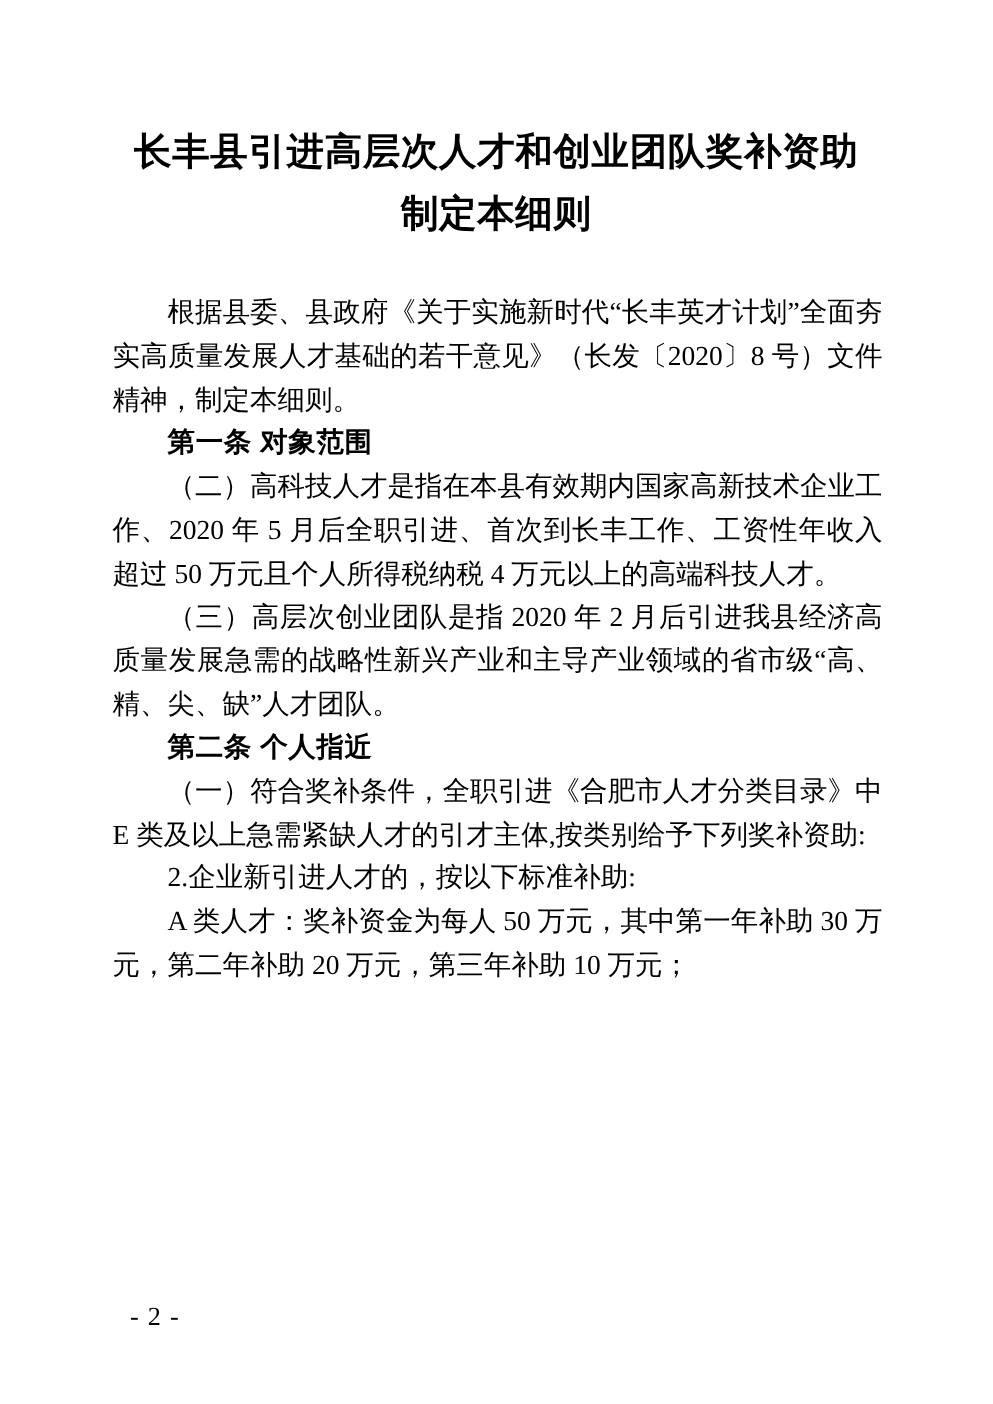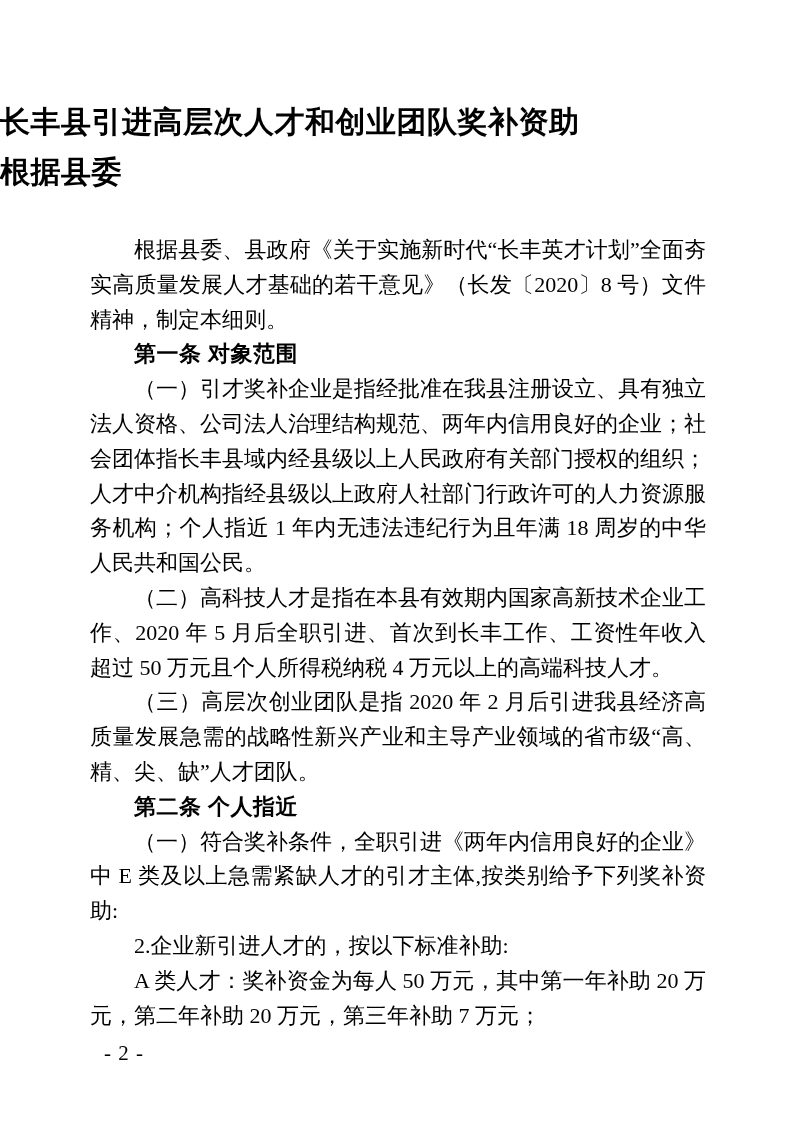--- a/index.html
+++ b/index.html
@@ -15,20 +15,21 @@
     color: #000000;
     font-family: "Liberation Serif", "DejaVu Serif", serif;
     overflow: hidden;
     box-sizing: border-box;
   }
   .doc-title {
     position: absolute;
     top: 97px;
     left: 0;
     width: 794px;
+    text-align: center;
     font-weight: bold;
     font-size: 30px;
     line-height: 50px;
     font-family: "Liberation Serif", "DejaVu Serif", serif;
     letter-spacing: 0.5px;
   }
   .doc-body {
     position: absolute;
     top: 233px;
     left: 90px;
@@ -55,27 +56,26 @@
     letter-spacing: 1px;
     font-family: "Liberation Serif", "DejaVu Serif", serif;
   }
 </style>
 </head>
 <body>
 
 <div class="page">
   <div class="doc-title">
     <div>长丰县引进高层次人才和创业团队奖补资助</div>
-    <div>根据县委</div>
+    <div>制定本细则</div>
   </div>
   <div class="doc-body" id="doc-body">
       <p class="body">根据县委、县政府《关于实施新时代“长丰英才计划”全面夯实高质量发展人才基础的若干意见》（长发〔2020〕8 号）文件精神，制定本细则。</p>
       <p class="heading">第一条  对象范围</p>
-      <p class="body">（一）引才奖补企业是指经批准在我县注册设立、具有独立法人资格、公司法人治理结构规范、两年内信用良好的企业；社会团体指长丰县域内经县级以上人民政府有关部门授权的组织；人才中介机构指经县级以上政府人社部门行政许可的人力资源服务机构；个人指近 1 年内无违法违纪行为且年满 18 周岁的中华人民共和国公民。</p>
       <p class="body">（二）高科技人才是指在本县有效期内国家高新技术企业工作、2020 年 5 月后全职引进、首次到长丰工作、工资性年收入超过 50 万元且个人所得税纳税 4 万元以上的高端科技人才。</p>
       <p class="body">（三）高层次创业团队是指 2020 年 2 月后引进我县经济高质量发展急需的战略性新兴产业和主导产业领域的省市级“高、精、尖、缺”人才团队。</p>
       <p class="heading">第二条  个人指近</p>
-      <p class="body">（一）符合奖补条件，全职引进《两年内信用良好的企业》中 E 类及以上急需紧缺人才的引才主体,按类别给予下列奖补资助:</p>
+      <p class="body">（一）符合奖补条件，全职引进《合肥市人才分类目录》中 E 类及以上急需紧缺人才的引才主体,按类别给予下列奖补资助:</p>
       <p class="body">2.企业新引进人才的，按以下标准补助:</p>
-      <p class="body">A 类人才：奖补资金为每人 50 万元，其中第一年补助 20 万元，第二年补助 20 万元，第三年补助 7 万元；</p>
+      <p class="body">A 类人才：奖补资金为每人 50 万元，其中第一年补助 30 万元，第二年补助 20 万元，第三年补助 10 万元；</p>
     </div>
   <div class="page-number">- 2 -</div>
 </div>
 
 </body></html>

